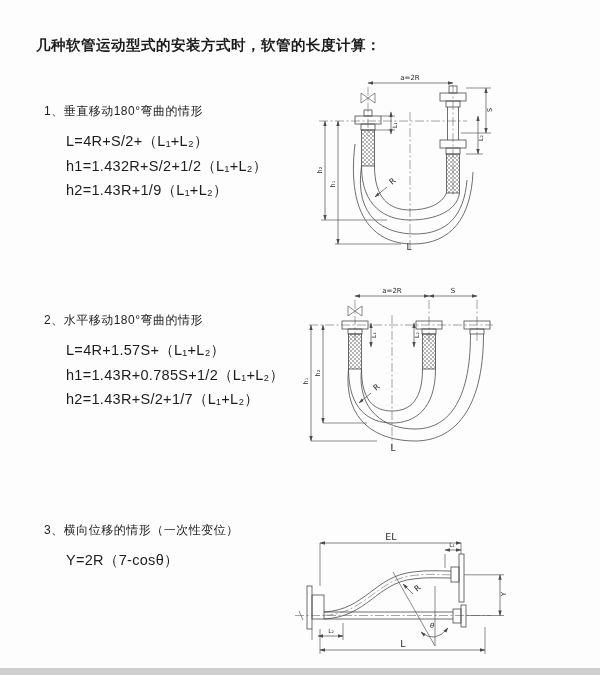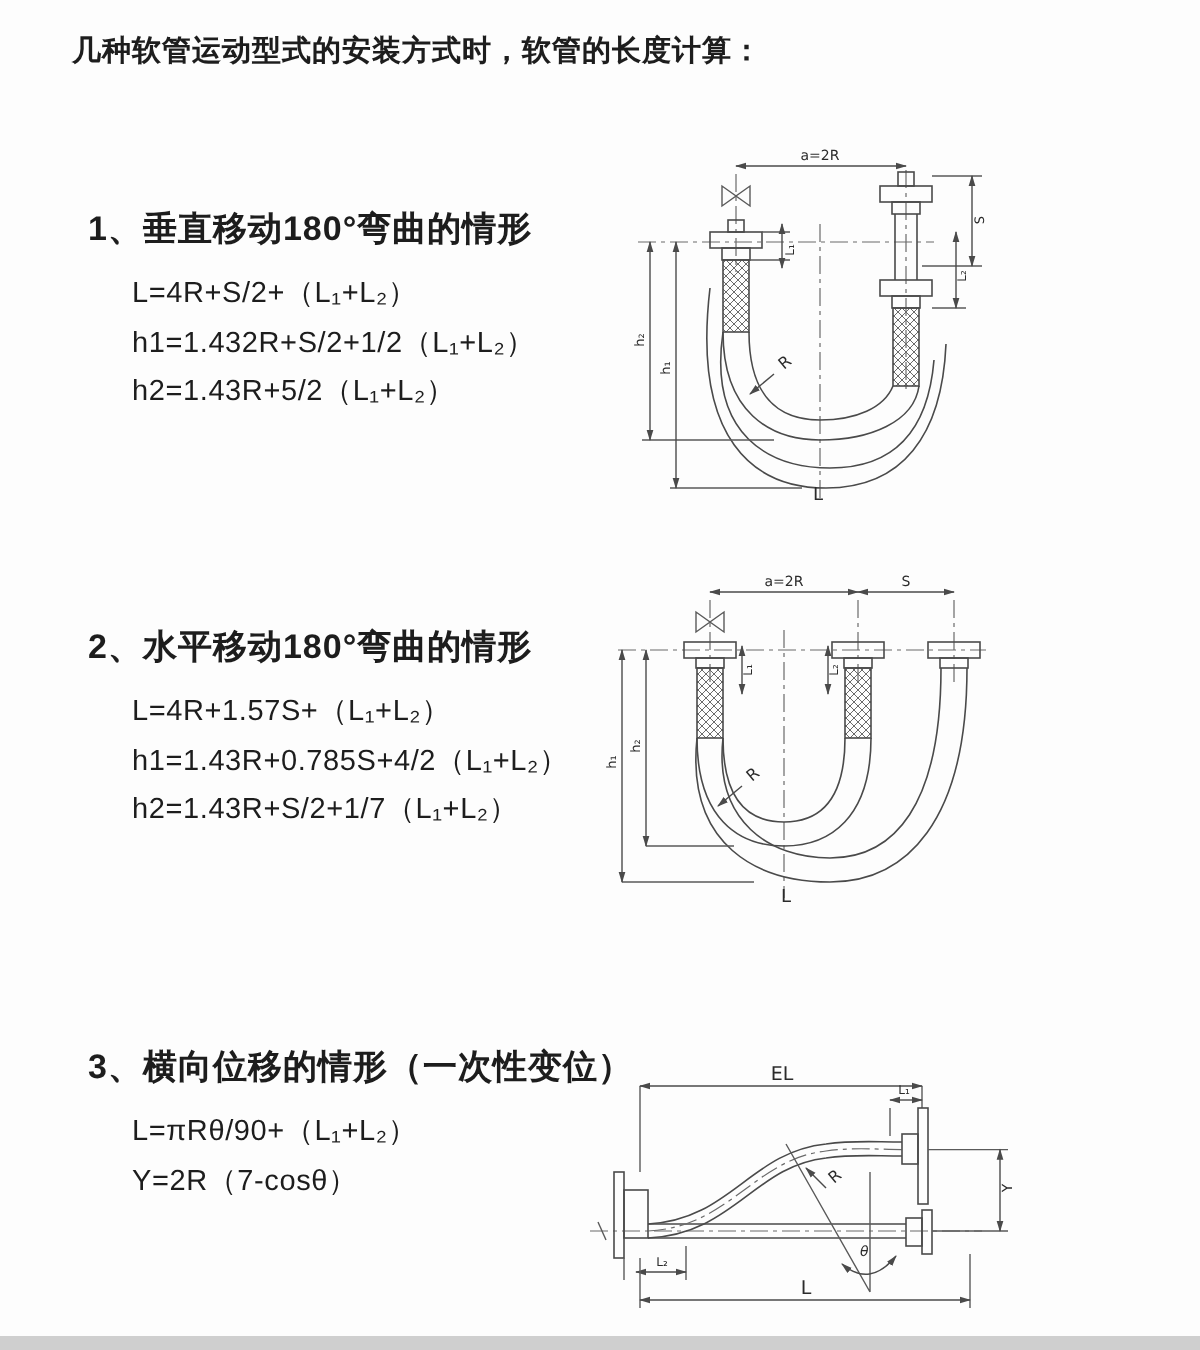--- a/index.html
+++ b/index.html
@@ -3,24 +3,24 @@
 <meta charset="utf-8">
 <style>
   html,body{margin:0;padding:0;}
   body{
     width:600px;height:675px;position:relative;background:#fdfdfd;
     font-family:"Liberation Sans","DejaVu Sans",sans-serif;
     color:#1d1d1d;overflow:hidden;
   }
   .abs{position:absolute;}
   .doc-title{
-    left:36px;top:16px;font-size:14.5px;font-weight:700;letter-spacing:.5px;
+    left:36px;top:36px;font-size:14.5px;font-weight:700;letter-spacing:.5px;
   }
   .section{position:absolute;left:44px;}
-  .sec-head{font-size:17px;font-weight:700;letter-spacing:.5px;}
+  .sec-head{font-size:12px;font-weight:400;letter-spacing:.5px;}
   .formulas{margin:9px 0 0 22px;}
   .formula{font-size:14.5px;line-height:24.5px;letter-spacing:.3px;white-space:nowrap;}
   .diagram{position:absolute;text-align:center;}
   svg{font-family:"DejaVu Sans",sans-serif;}
   svg text{fill:#2b2b2b;}
   .bottom-strip{left:0;top:668px;width:600px;height:7px;background:#cfcfcf;}
   .ln{stroke:#4a4a4a;stroke-width:.8;fill:none;}
   .thin{stroke:#5a5a5a;stroke-width:.7;fill:none;}
   .cl{stroke:#6a6a6a;stroke-width:.6;fill:none;stroke-dasharray:9 2.5 2 2.5;}
   .dim{stroke:#4a4a4a;stroke-width:.7;fill:none;}
@@ -29,37 +29,36 @@
 </head>
 <body>
 
 <div class="abs doc-title">几种软管运动型式的安装方式时，软管的长度计算：</div>
 
 <div class="section" style="top:103px;">
   <div class="sec-head">1、垂直移动180°弯曲的情形</div>
   <div class="formulas">
     <div class="formula">L=4R+S/2+（L₁+L₂）</div>
     <div class="formula">h1=1.432R+S/2+1/2（L₁+L₂）</div>
-    <div class="formula">h2=1.43R+5/2（L₁+L₂）</div>
+    <div class="formula">h2=1.43R+1/9（L₁+L₂）</div>
   </div>
 </div>
 
 <div class="section" style="top:312px;">
   <div class="sec-head">2、水平移动180°弯曲的情形</div>
   <div class="formulas">
     <div class="formula">L=4R+1.57S+（L₁+L₂）</div>
-    <div class="formula">h1=1.43R+0.785S+4/2（L₁+L₂）</div>
+    <div class="formula">h1=1.43R+0.785S+1/2（L₁+L₂）</div>
     <div class="formula">h2=1.43R+S/2+1/7（L₁+L₂）</div>
   </div>
 </div>
 
 <div class="section" style="top:522px;">
   <div class="sec-head">3、横向位移的情形（一次性变位）</div>
   <div class="formulas">
-    <div class="formula">L=πRθ/90+（L₁+L₂）</div>
     <div class="formula">Y=2R（7-cosθ）</div>
   </div>
 </div>
 
 <div class="diagram" style="left:305px;top:68px;width:270px;height:198px;">
 <svg width="270" height="198" viewBox="0 0 270 198">
   <defs>
     <pattern id="hx1" patternUnits="userSpaceOnUse" width="4" height="4">
       <path d="M0,4 L4,0 M0,0 L4,4" stroke="#6a6a6a" stroke-width="0.5"></path>
     </pattern>

